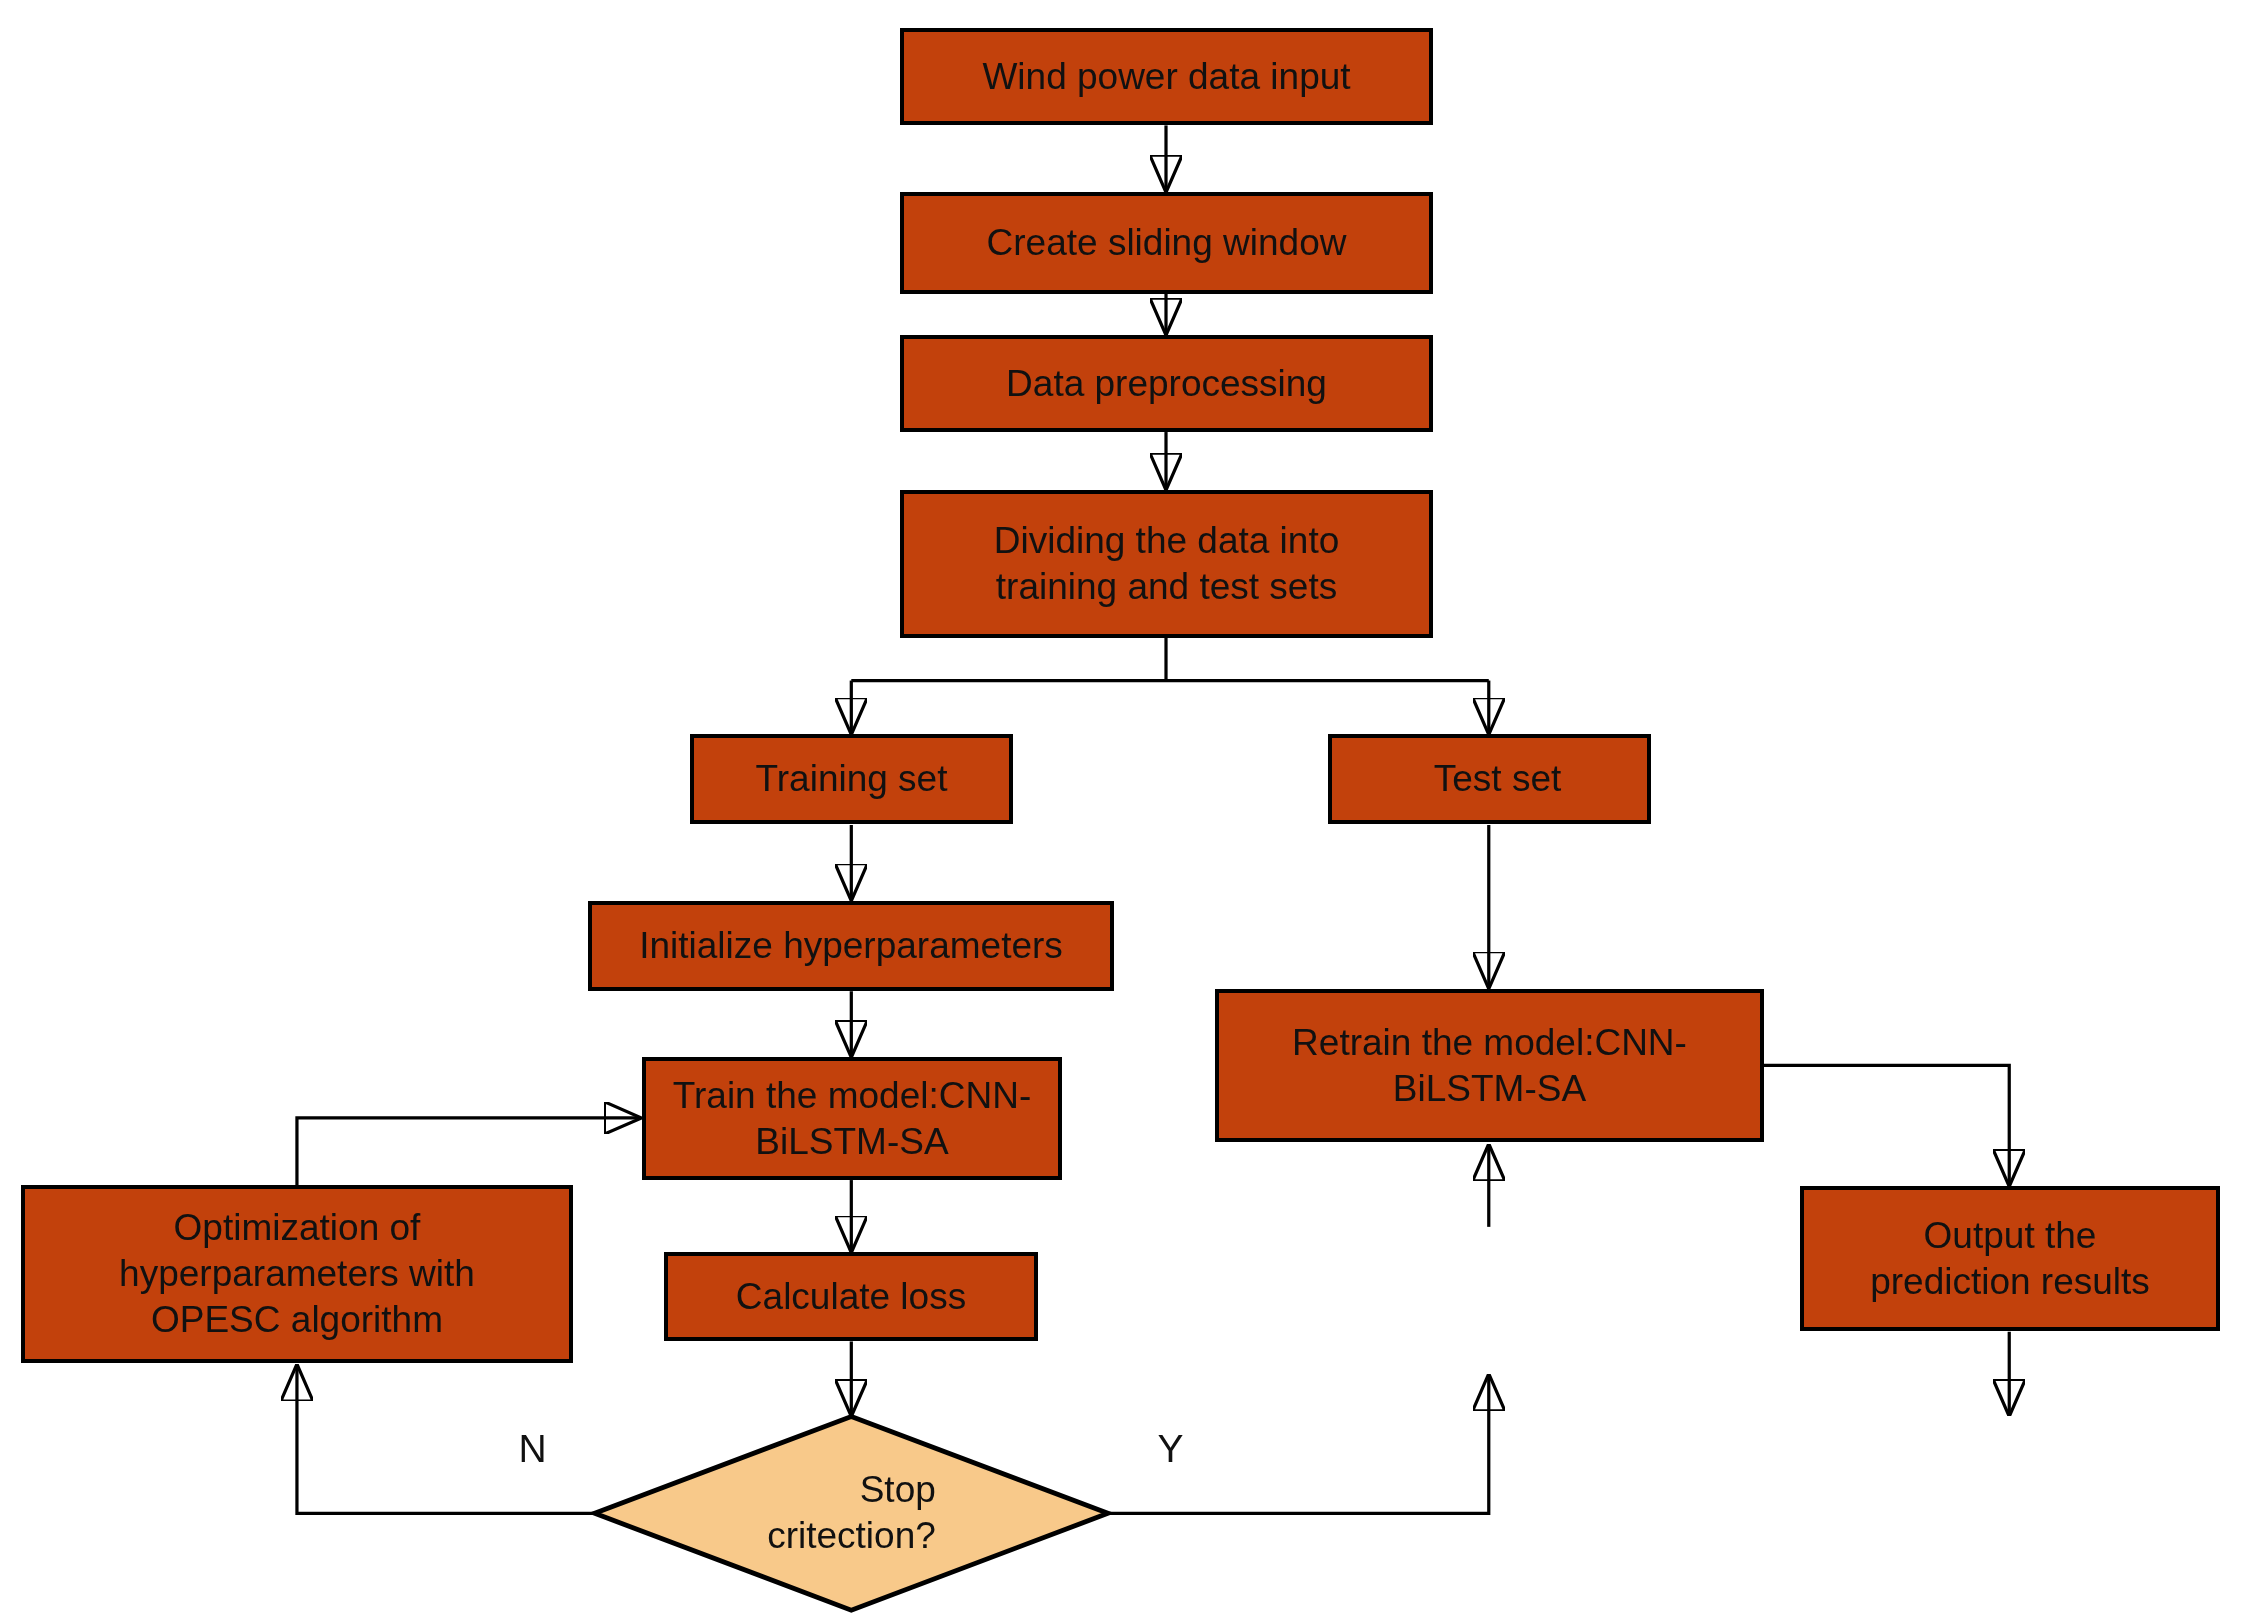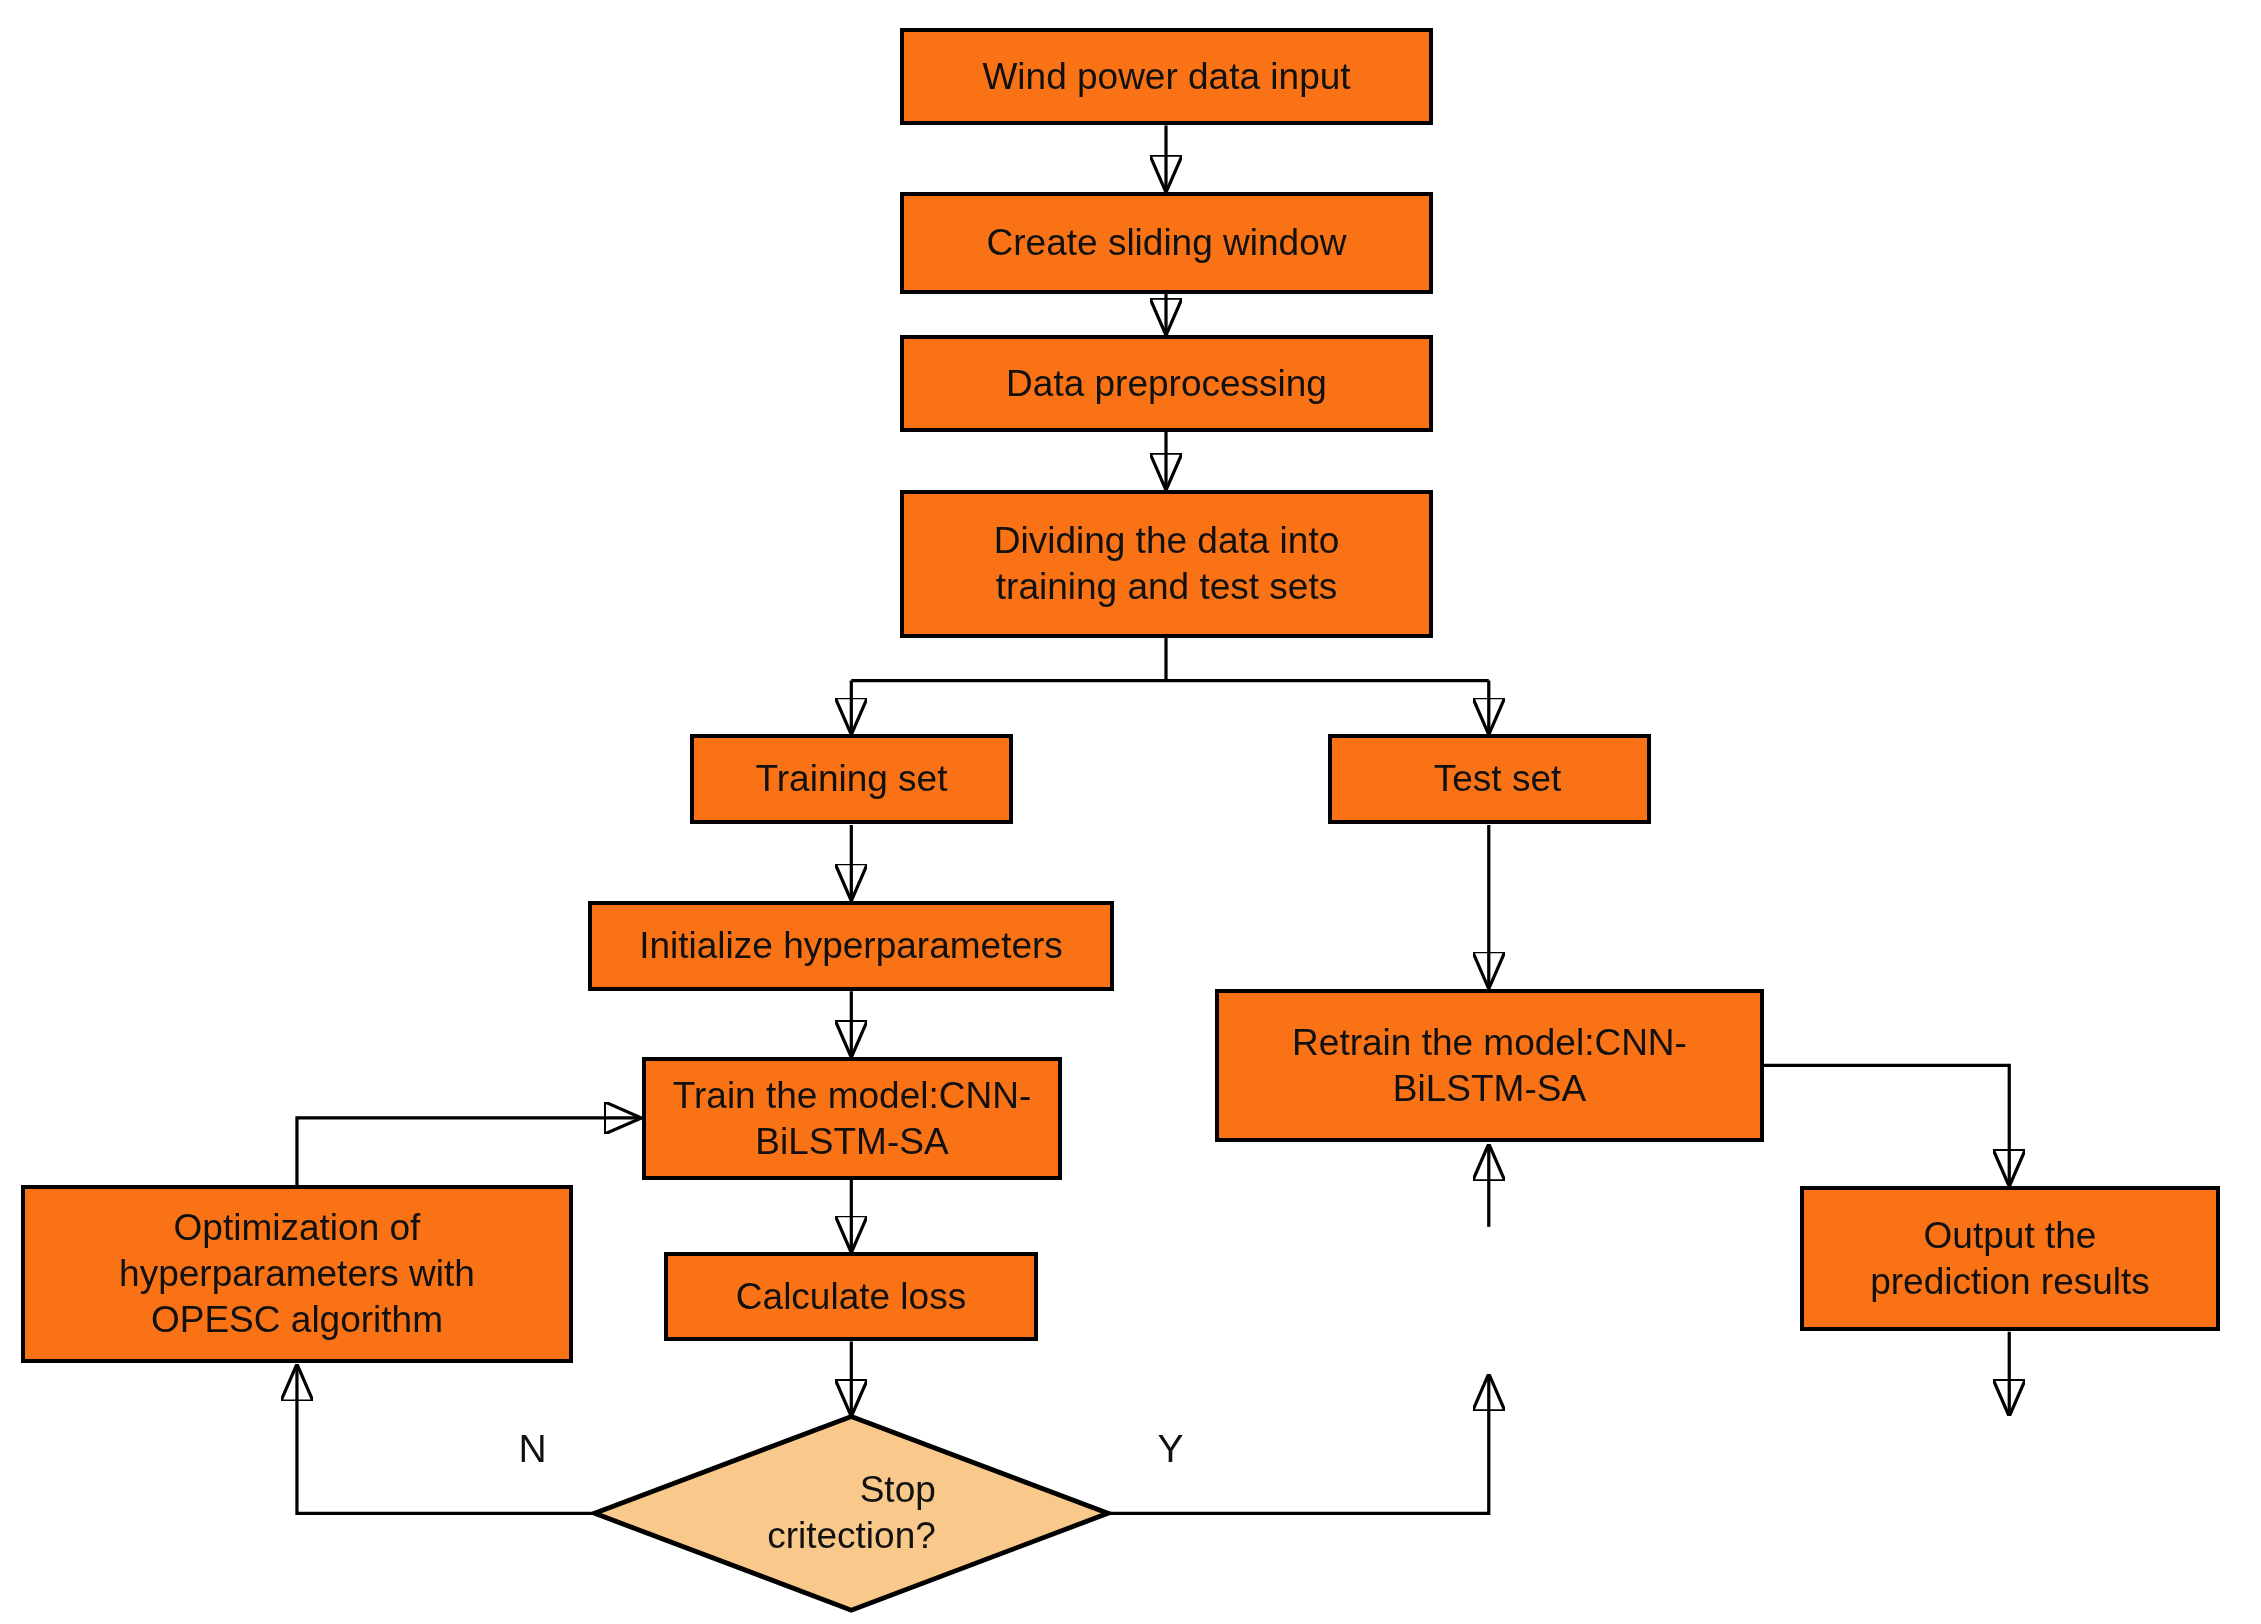--- a/index.html
+++ b/index.html
@@ -26,21 +26,21 @@
     stroke: #000000;
     stroke-width: 4px;
   }
   #edges polygon.decision-shape {
     stroke: #000000;
     stroke-width: 6px;
   }
   .node {
     position: absolute;
     box-sizing: border-box;
-    background: #f97316;
+    background: #c2410c;
     border: 4px solid #000000;
     display: flex;
     align-items: center;
     justify-content: center;
     text-align: center;
     font-size: 37px;
     line-height: 1.24;
     white-space: pre-line;
   }
   .floating-label {

